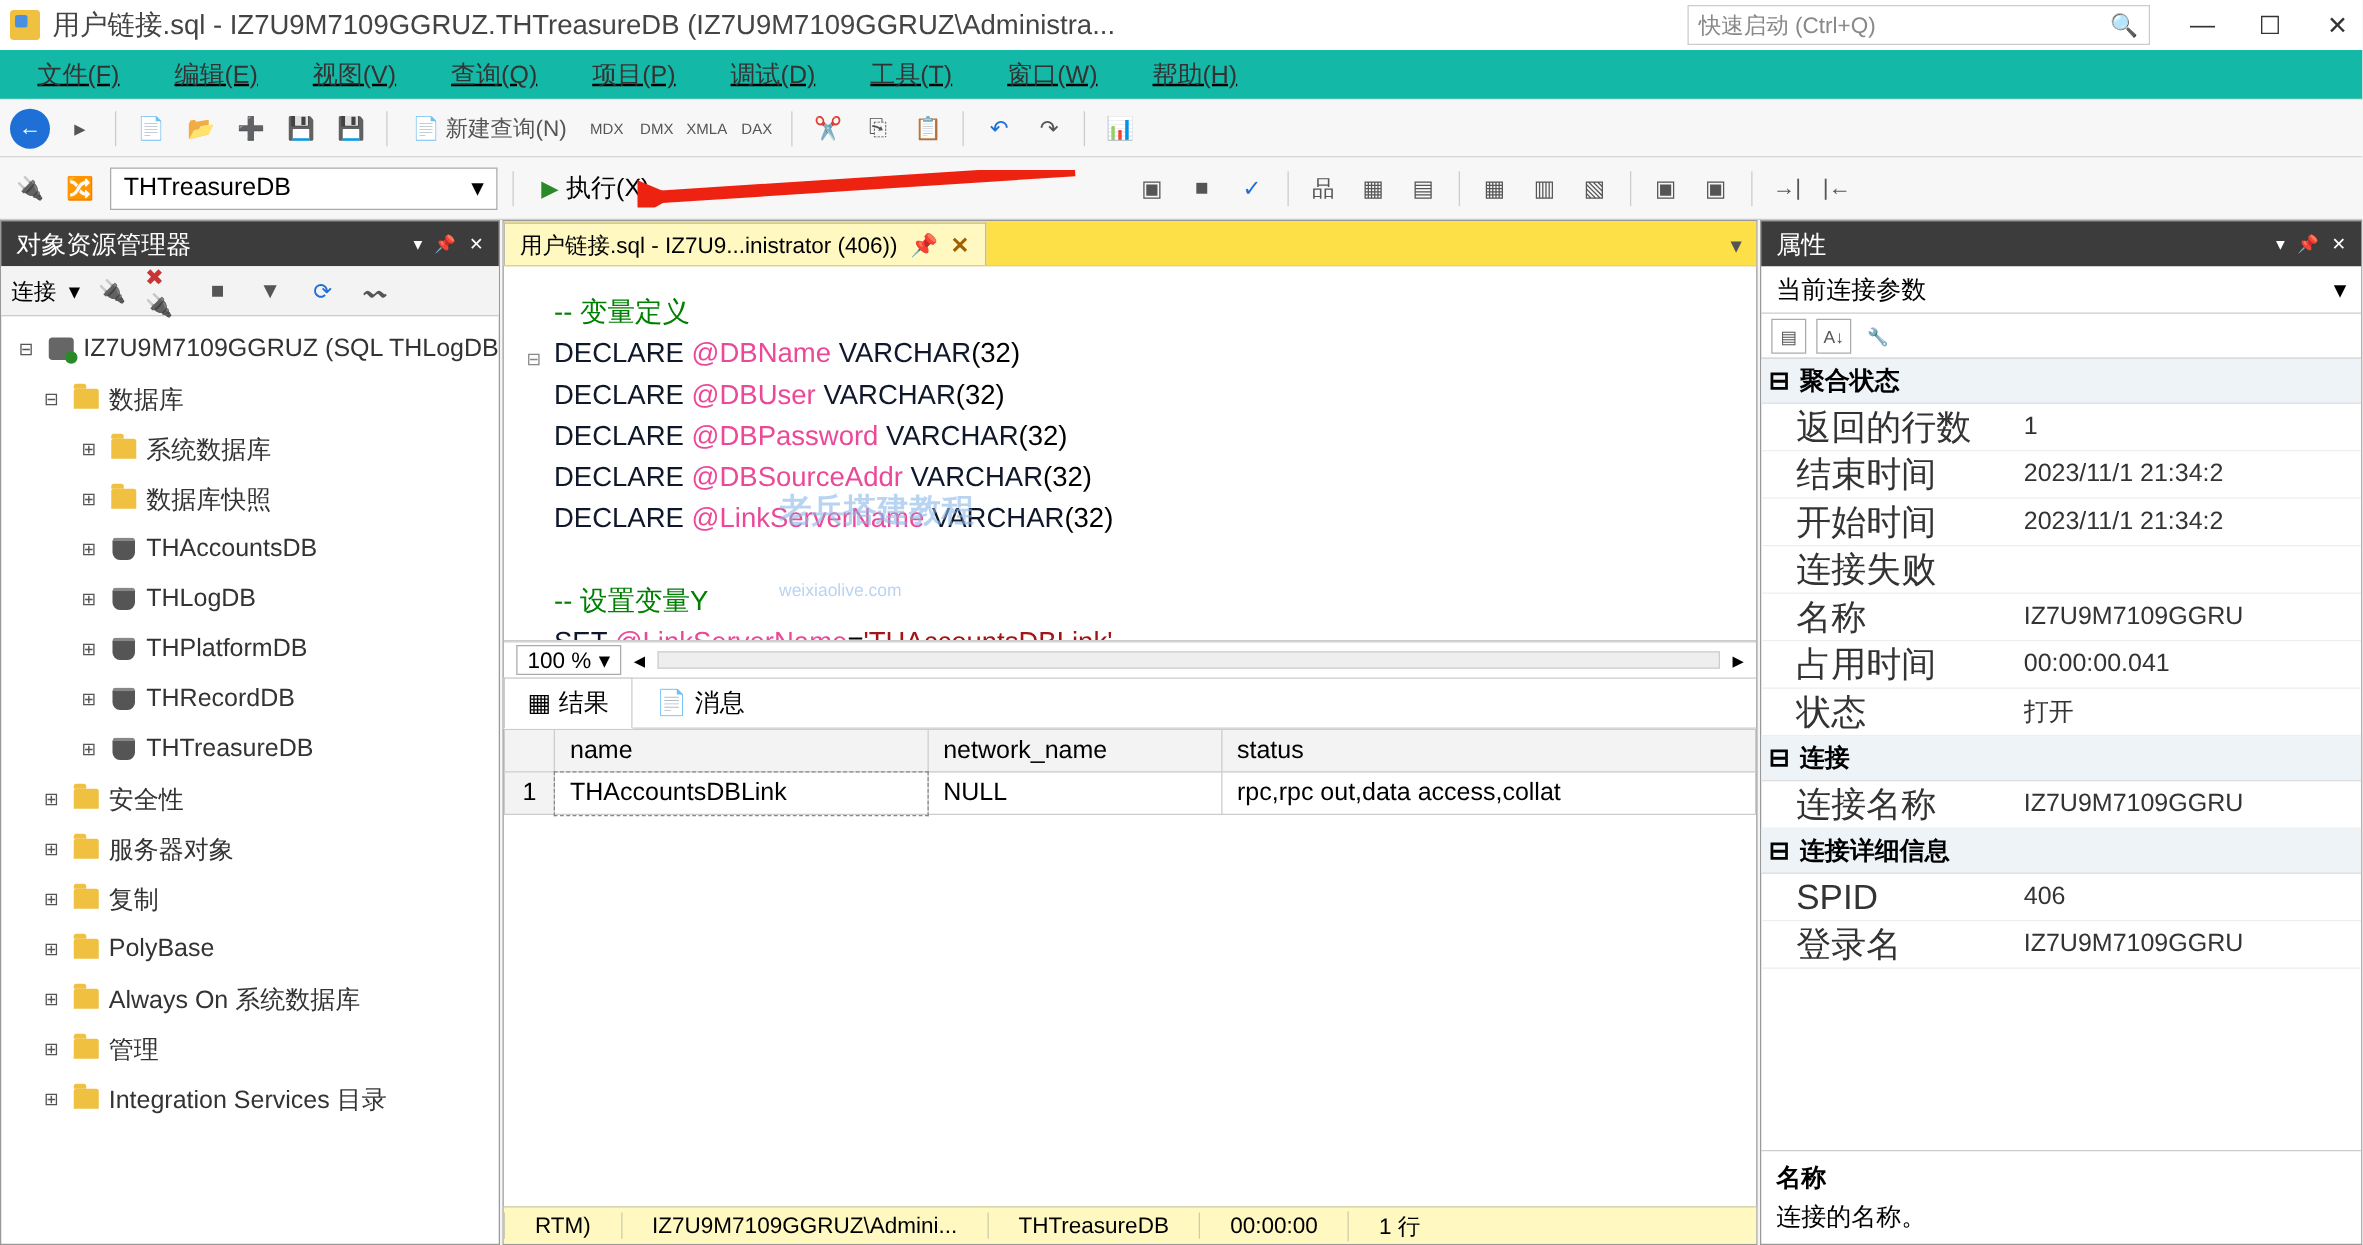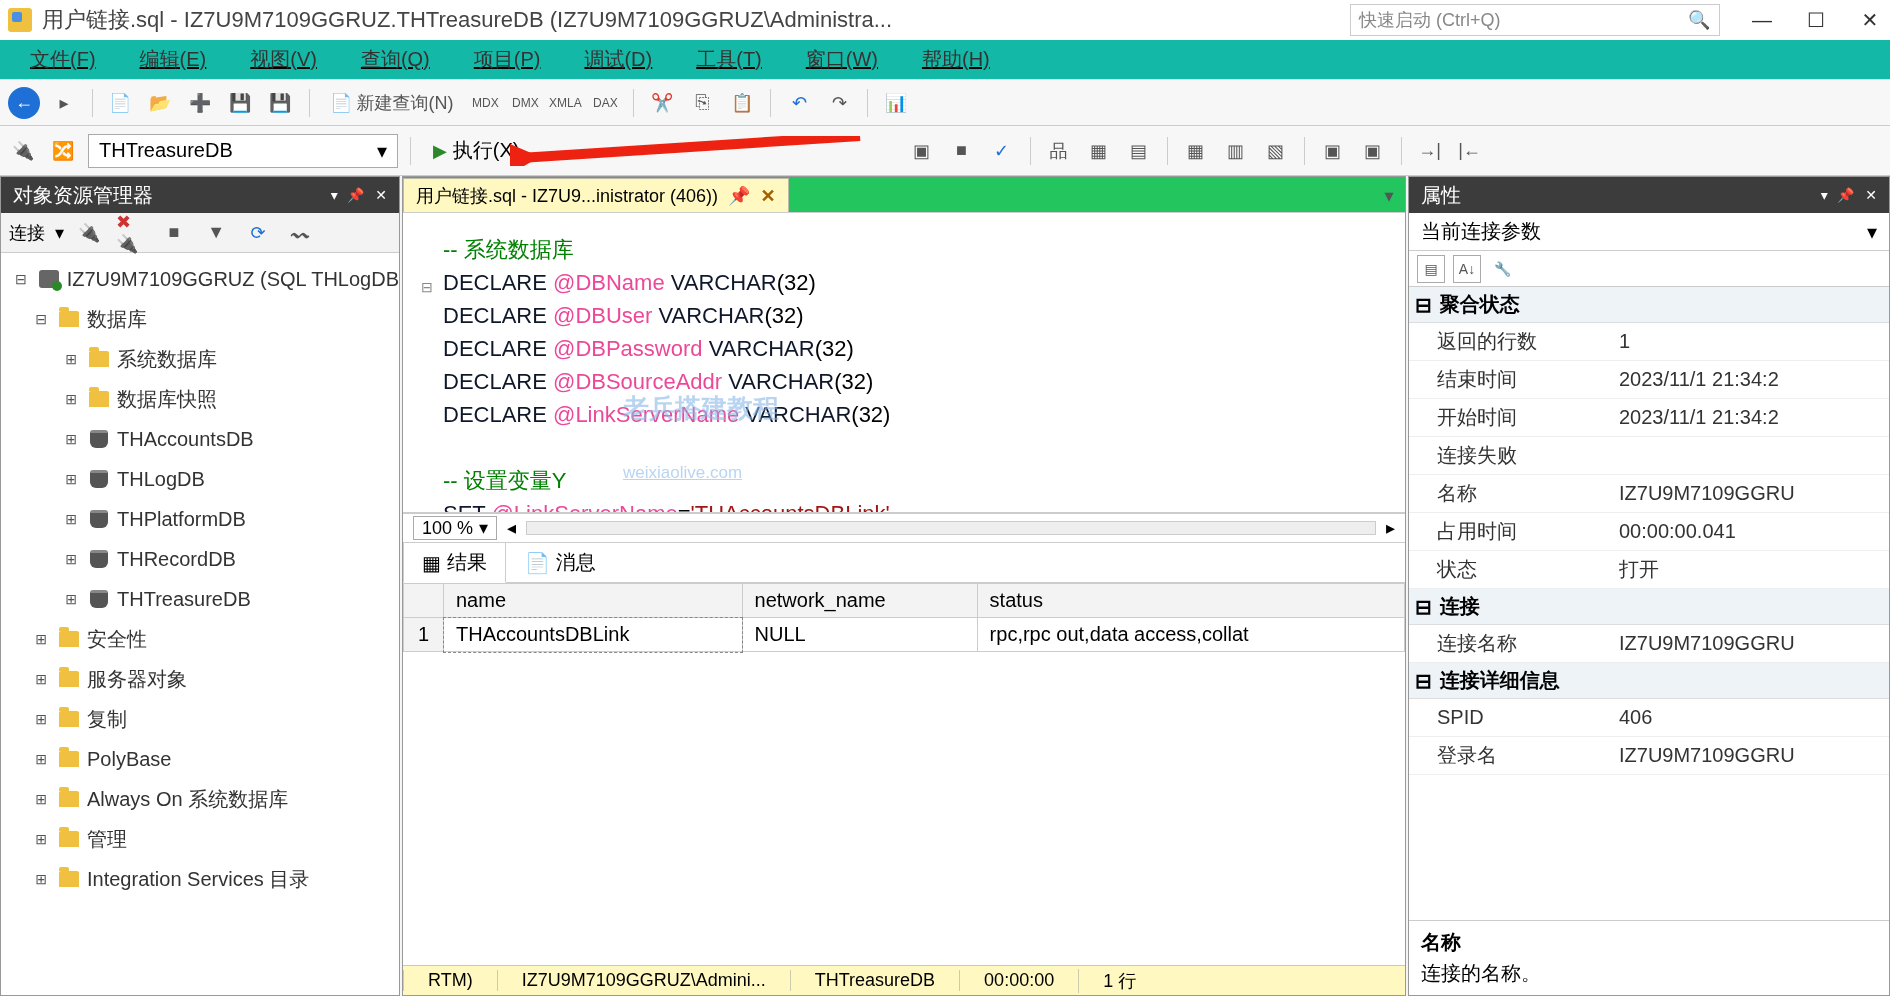--- a/index.html
+++ b/index.html
@@ -39,21 +39,21 @@
   .tree-node .exp { width: 20px; text-align: center; color: #555; font-size: 14px; }
   .tree-node .ticon { width: 24px; height: 20px; margin: 0 6px; display: inline-flex; align-items: center; justify-content: center; }
   .folder-icon { width: 20px; height: 16px; background: #f0c040; border-radius: 2px 2px 0 0; position: relative; }
   .folder-icon::before { content:""; position:absolute; top:-4px; left:0; width:10px; height:4px; background:#f0c040; border-radius:2px 2px 0 0; }
   .db-icon { width: 18px; height: 18px; background: #555; border-radius: 3px 3px 6px 6px; border-top: 3px solid #888; }
   .srv-icon { width: 20px; height: 18px; background: #666; border-radius: 3px; position: relative; }
   .srv-icon::after { content:""; position:absolute; right:-3px; bottom:-3px; width:10px; height:10px; background:#2a8a2a; border-radius:50%; }
   .ind1 { padding-left: 30px; } .ind2 { padding-left: 60px; }
 
   .editor-area { flex: 1; display: flex; flex-direction: column; background: #fff; border: 1px solid #999; margin: 0 2px; }
-  .tabstrip { height: 36px; background: #22c55e; display: flex; align-items: flex-end; border-bottom: 1px solid #ccc; }
+  .tabstrip { height: 36px; background: #fde047; display: flex; align-items: flex-end; border-bottom: 1px solid #ccc; }
   .doctab { height: 34px; background: #fff8c0; border: 1px solid #bba; border-bottom: none; display: flex; align-items: center; padding: 0 12px; font-size: 18px; gap: 10px; }
   .pin { color: #555; } .closex { color: #a06000; cursor: pointer; font-weight: bold; }
   .code { flex: 0 0 300px; padding: 20px 40px; font-family: Consolas, monospace; font-size: 22px; line-height: 33px; overflow: auto; border-bottom: 1px solid #ccc; position:relative; }
   .c-cmt { color: #008000; } .c-kw { color: #0f172a; } .c-var { color: #ec4899; } .c-str { color: #a31515; }
   .outline { position:absolute; left:18px; top:58px; color:#888; font-size:14px; }
   .zoombar { height: 30px; border-top: 1px solid #ccc; border-bottom: 1px solid #ccc; display: flex; align-items: center; padding: 0 10px; font-size: 18px; gap: 10px; }
   .zoombar .zsel { border:1px solid #aaa; padding:0 8px; display:flex; align-items:center; gap:6px; }
   .result-tabs { height: 40px; display: flex; align-items: center; border-bottom: 1px solid #ccc; }
   .rtab { padding: 6px 18px; font-size: 20px; border: 1px solid transparent; display:flex; align-items:center; gap:6px; cursor:pointer; }
   .rtab.active { border-color: #ccc; border-bottom-color: #fff; background: #fff; }
@@ -65,21 +65,21 @@
   .statusbar { height: 30px; background: #fff8c0; border-top: 1px solid #cca; display: flex; align-items: center; font-size: 18px; }
   .statusbar .sseg { padding: 0 24px; border-left: 1px solid #cca; }
 
   .props { width: 482px; background: #fff; border: 1px solid #999; display: flex; flex-direction: column; }
   .props-sub { height: 38px; border-bottom: 1px solid #ccc; display: flex; align-items: center; padding: 0 12px; font-size: 20px; justify-content: space-between; }
   .props-tb { height: 36px; border-bottom: 1px solid #ccc; display: flex; align-items: center; padding: 0 8px; gap: 8px; }
   .pbtn { width: 28px; height: 28px; border: 1px solid #aaa; display:flex; align-items:center; justify-content:center; font-size:14px; color:#555; }
   .pgrid { flex: 1; overflow: auto; }
   .pgroup { display: flex; align-items: center; height: 36px; background: #eef3f8; border-bottom: 1px solid #ddd; padding-left: 6px; font-size: 20px; font-weight: bold; gap:8px; }
   .prow { display: flex; height: 38px; border-bottom: 1px solid #eee; }
-  .prow .pk { flex: 0 0 210px; padding-left: 28px; font-size: 20px; display:flex; align-items:center; color:#333; }
+  .prow .pk { flex: 0 0 210px; padding-left: 28px; font-size: 28px; display:flex; align-items:center; color:#333; }
   .prow .pv { flex: 1; font-size: 20px; display:flex; align-items:center; color:#333; padding-right:6px; white-space:nowrap; overflow:hidden; }
   .props-desc { border-top: 1px solid #ccc; padding: 8px 12px; font-size: 20px; }
   .props-desc .dt { font-weight: bold; margin-bottom: 4px; }
 </style>
 </head>
 <body>
 
 <div class="titlebar">
   <div class="appicon"></div>
   <div class="title">用户链接.sql - IZ7U9M7109GGRUZ.THTreasureDB (IZ7U9M7109GGRUZ\Administra...</div>
@@ -317,31 +317,31 @@
       <div class="doctab">
         <span>用户链接.sql - IZ7U9...inistrator (406))</span>
         <span class="pin">📌</span>
         <span class="closex">✕</span>
       </div>
       <div style="flex:1"></div>
       <span class="tbtn">▾</span>
     </div>
     <div class="code">
       <span class="outline">⊟</span>
-      <div><span class="c-cmt">-- 系统数据库</span></div>
+      <div><span class="c-cmt">-- 变量定义</span></div>
       <div><span class="c-kw">DECLARE</span> <span class="c-var">@DBName</span> <span class="c-kw">VARCHAR</span><span>(32)</span></div>
       <div><span class="c-kw">DECLARE</span> <span class="c-var">@DBUser</span> <span class="c-kw">VARCHAR</span><span>(32)</span></div>
       <div><span class="c-kw">DECLARE</span> <span class="c-var">@DBPassword</span> <span class="c-kw">VARCHAR</span><span>(32)</span></div>
       <div><span class="c-kw">DECLARE</span> <span class="c-var">@DBSourceAddr</span> <span class="c-kw">VARCHAR</span><span>(32)</span></div>
       <div style="position:relative;"><span class="c-kw">DECLARE</span> <span class="c-var">@LinkServerName</span> <span class="c-kw">VARCHAR</span><span>(32)</span>
         <span style="position:absolute; left:180px; top:-6px; color:#8bb8e8; font-size:26px; font-weight:bold; opacity:.6;">老兵搭建教程</span>
       </div>
       <div>&nbsp;</div>
       <div style="position:relative;"><span class="c-cmt">-- 设置变量Y</span>
-        <span style="position:absolute; left:180px; top:-8px; color:#8bb8e8; font-size:17px; opacity:.6;text-decoration:underline;">weixiaolive.com</span>
+        <span style="position:absolute; left:180px; top:-8px; color:#8bb8e8; font-size:14px; opacity:.6;">weixiaolive.com</span>
       </div>
       <div><span class="c-kw">SET</span> <span class="c-var">@LinkServerName</span><span>=</span><span class="c-str">'THAccountsDBLink'</span></div>
     </div>
     <div class="zoombar">
       <div class="zsel">
           <span>100 %</span> 
           <span>▾</span>
         </div>
       <span>◂</span>
       <div style="flex:1; height:14px; background:#eee; border:1px solid #ccc;"></div>

